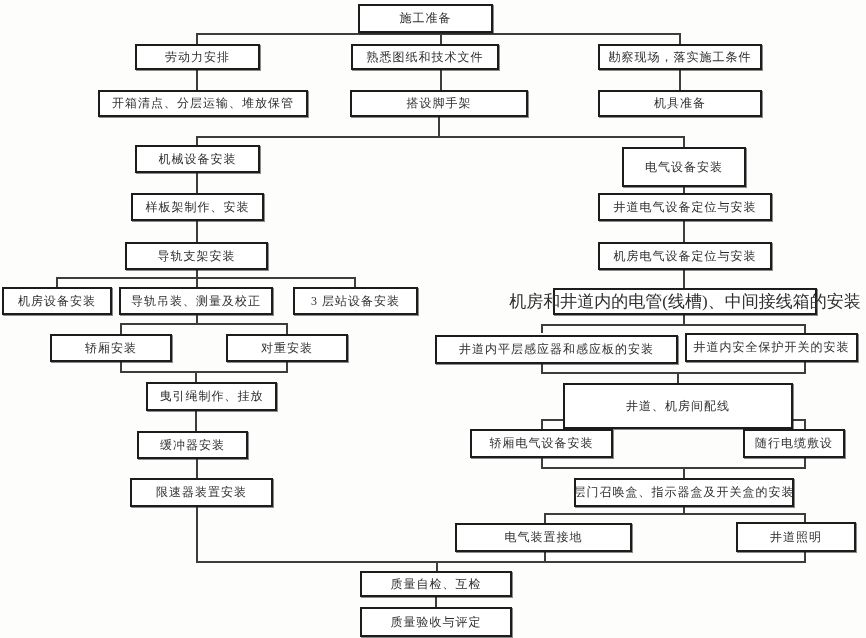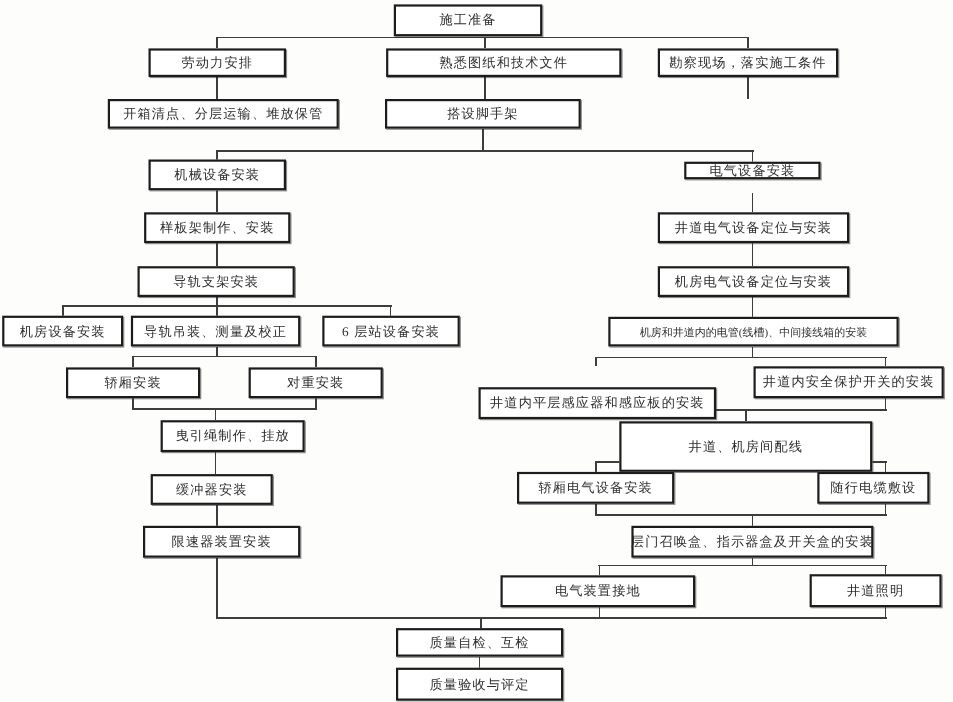--- a/index.html
+++ b/index.html
@@ -8,21 +8,21 @@
     position:relative;width:866px;height:638px;background:#fdfdfc;
     font-family:Liberation Serif, serif;overflow:hidden;
   }
   svg.wires{position:absolute;left:0;top:0;}
   .node{
     position:absolute;box-sizing:border-box;background:#ffffff;
     border:2px solid #1c1c1c;box-shadow:1px 1px 0 rgba(25,25,25,.5);
     display:flex;align-items:center;justify-content:center;
     font-size:12px;letter-spacing:1px;color:#2e2e2e;white-space:nowrap;
   }
-  .node.tight{letter-spacing:0;font-size:10px;}
+  .node.tight{letter-spacing:0;font-size:17px;}
 </style>
 </head>
 <body>
 
 <div id="canvas">
 
   <svg class="wires" width="866" height="638" viewBox="0 0 866 638" stroke="#3d3d3d" stroke-width="1.6" shape-rendering="crispEdges">
 
     <line x1="196" y1="34" x2="681" y2="34"></line>
     <line x1="197" y1="34" x2="197" y2="44"></line>
@@ -92,37 +92,38 @@
     <line x1="545" y1="552" x2="545" y2="562"></line>
     <line x1="805" y1="552" x2="805" y2="562"></line>
     <line x1="196" y1="562" x2="806" y2="562"></line>
     <line x1="437" y1="562" x2="437" y2="571"></line>
 
     <line x1="436" y1="597" x2="436" y2="607"></line>
   </svg>
 
   <div class="node" style="left:358px;top:4px;width:135px;height:29px">施工准备</div>
   <div class="node" style="left:135px;top:44px;width:125px;height:26px">劳动力安排</div>
-  <div class="node" style="left:351px;top:44px;width:214px;height:26px">熟悉图纸和技术文件</div>
+  <div class="node" style="left:351px;top:44px;width:148px;height:26px">熟悉图纸和技术文件</div>
   <div class="node" style="left:598px;top:44px;width:164px;height:26px">勘察现场，落实施工条件</div>
   <div class="node" style="left:98px;top:90px;width:210px;height:27px">开箱清点、分层运输、堆放保管</div>
   <div class="node" style="left:350px;top:90px;width:178px;height:27px">搭设脚手架</div>
+  <div class="node" style="left:598px;top:90px;width:164px;height:27px">机具准备</div>
   <div class="node" style="left:135px;top:145px;width:125px;height:28px">机械设备安装</div>
-  <div class="node" style="left:622px;top:147px;width:124px;height:16px">电气设备安装</div>
+  <div class="node" style="left:622px;top:147px;width:124px;height:40px">电气设备安装</div>
   <div class="node" style="left:131px;top:193px;width:133px;height:28px">样板架制作、安装</div>
   <div class="node" style="left:598px;top:193px;width:174px;height:28px">井道电气设备定位与安装</div>
   <div class="node" style="left:125px;top:242px;width:143px;height:28px">导轨支架安装</div>
   <div class="node" style="left:598px;top:242px;width:174px;height:28px">机房电气设备定位与安装</div>
   <div class="node" style="left:2px;top:287px;width:110px;height:28px">机房设备安装</div>
   <div class="node" style="left:119px;top:287px;width:154px;height:28px">导轨吊装、测量及校正</div>
-  <div class="node" style="left:293px;top:287px;width:125px;height:28px">6 层站设备安装</div>
+  <div class="node" style="left:293px;top:287px;width:125px;height:28px">3 层站设备安装</div>
   <div class="node tight" style="left:553px;top:288px;width:264px;height:27px">机房和井道内的电管(线槽)、中间接线箱的安装</div>
-  <div class="node" style="left:60px;top:334px;width:122px;height:28px">轿厢安装</div>
+  <div class="node" style="left:50px;top:334px;width:122px;height:28px">轿厢安装</div>
   <div class="node" style="left:226px;top:334px;width:122px;height:28px">对重安装</div>
-  <div class="node" style="left:435px;top:352px;width:216px;height:29px">井道内平层感应器和感应板的安装</div>
+  <div class="node" style="left:435px;top:335px;width:243px;height:29px">井道内平层感应器和感应板的安装</div>
   <div class="node" style="left:685px;top:333px;width:173px;height:29px">井道内安全保护开关的安装</div>
   <div class="node" style="left:146px;top:382px;width:131px;height:29px">曳引绳制作、挂放</div>
   <div class="node" style="left:563px;top:383px;width:230px;height:46px">井道、机房间配线</div>
   <div class="node" style="left:137px;top:431px;width:111px;height:28px">缓冲器安装</div>
   <div class="node" style="left:470px;top:429px;width:143px;height:29px">轿厢电气设备安装</div>
   <div class="node" style="left:743px;top:429px;width:102px;height:29px">随行电缆敷设</div>
   <div class="node" style="left:130px;top:478px;width:143px;height:29px">限速器装置安装</div>
   <div class="node" style="left:574px;top:478px;width:220px;height:29px">层门召唤盒、指示器盒及开关盒的安装</div>
   <div class="node" style="left:455px;top:523px;width:177px;height:29px">电气装置接地</div>
   <div class="node" style="left:736px;top:522px;width:120px;height:30px">井道照明</div>

